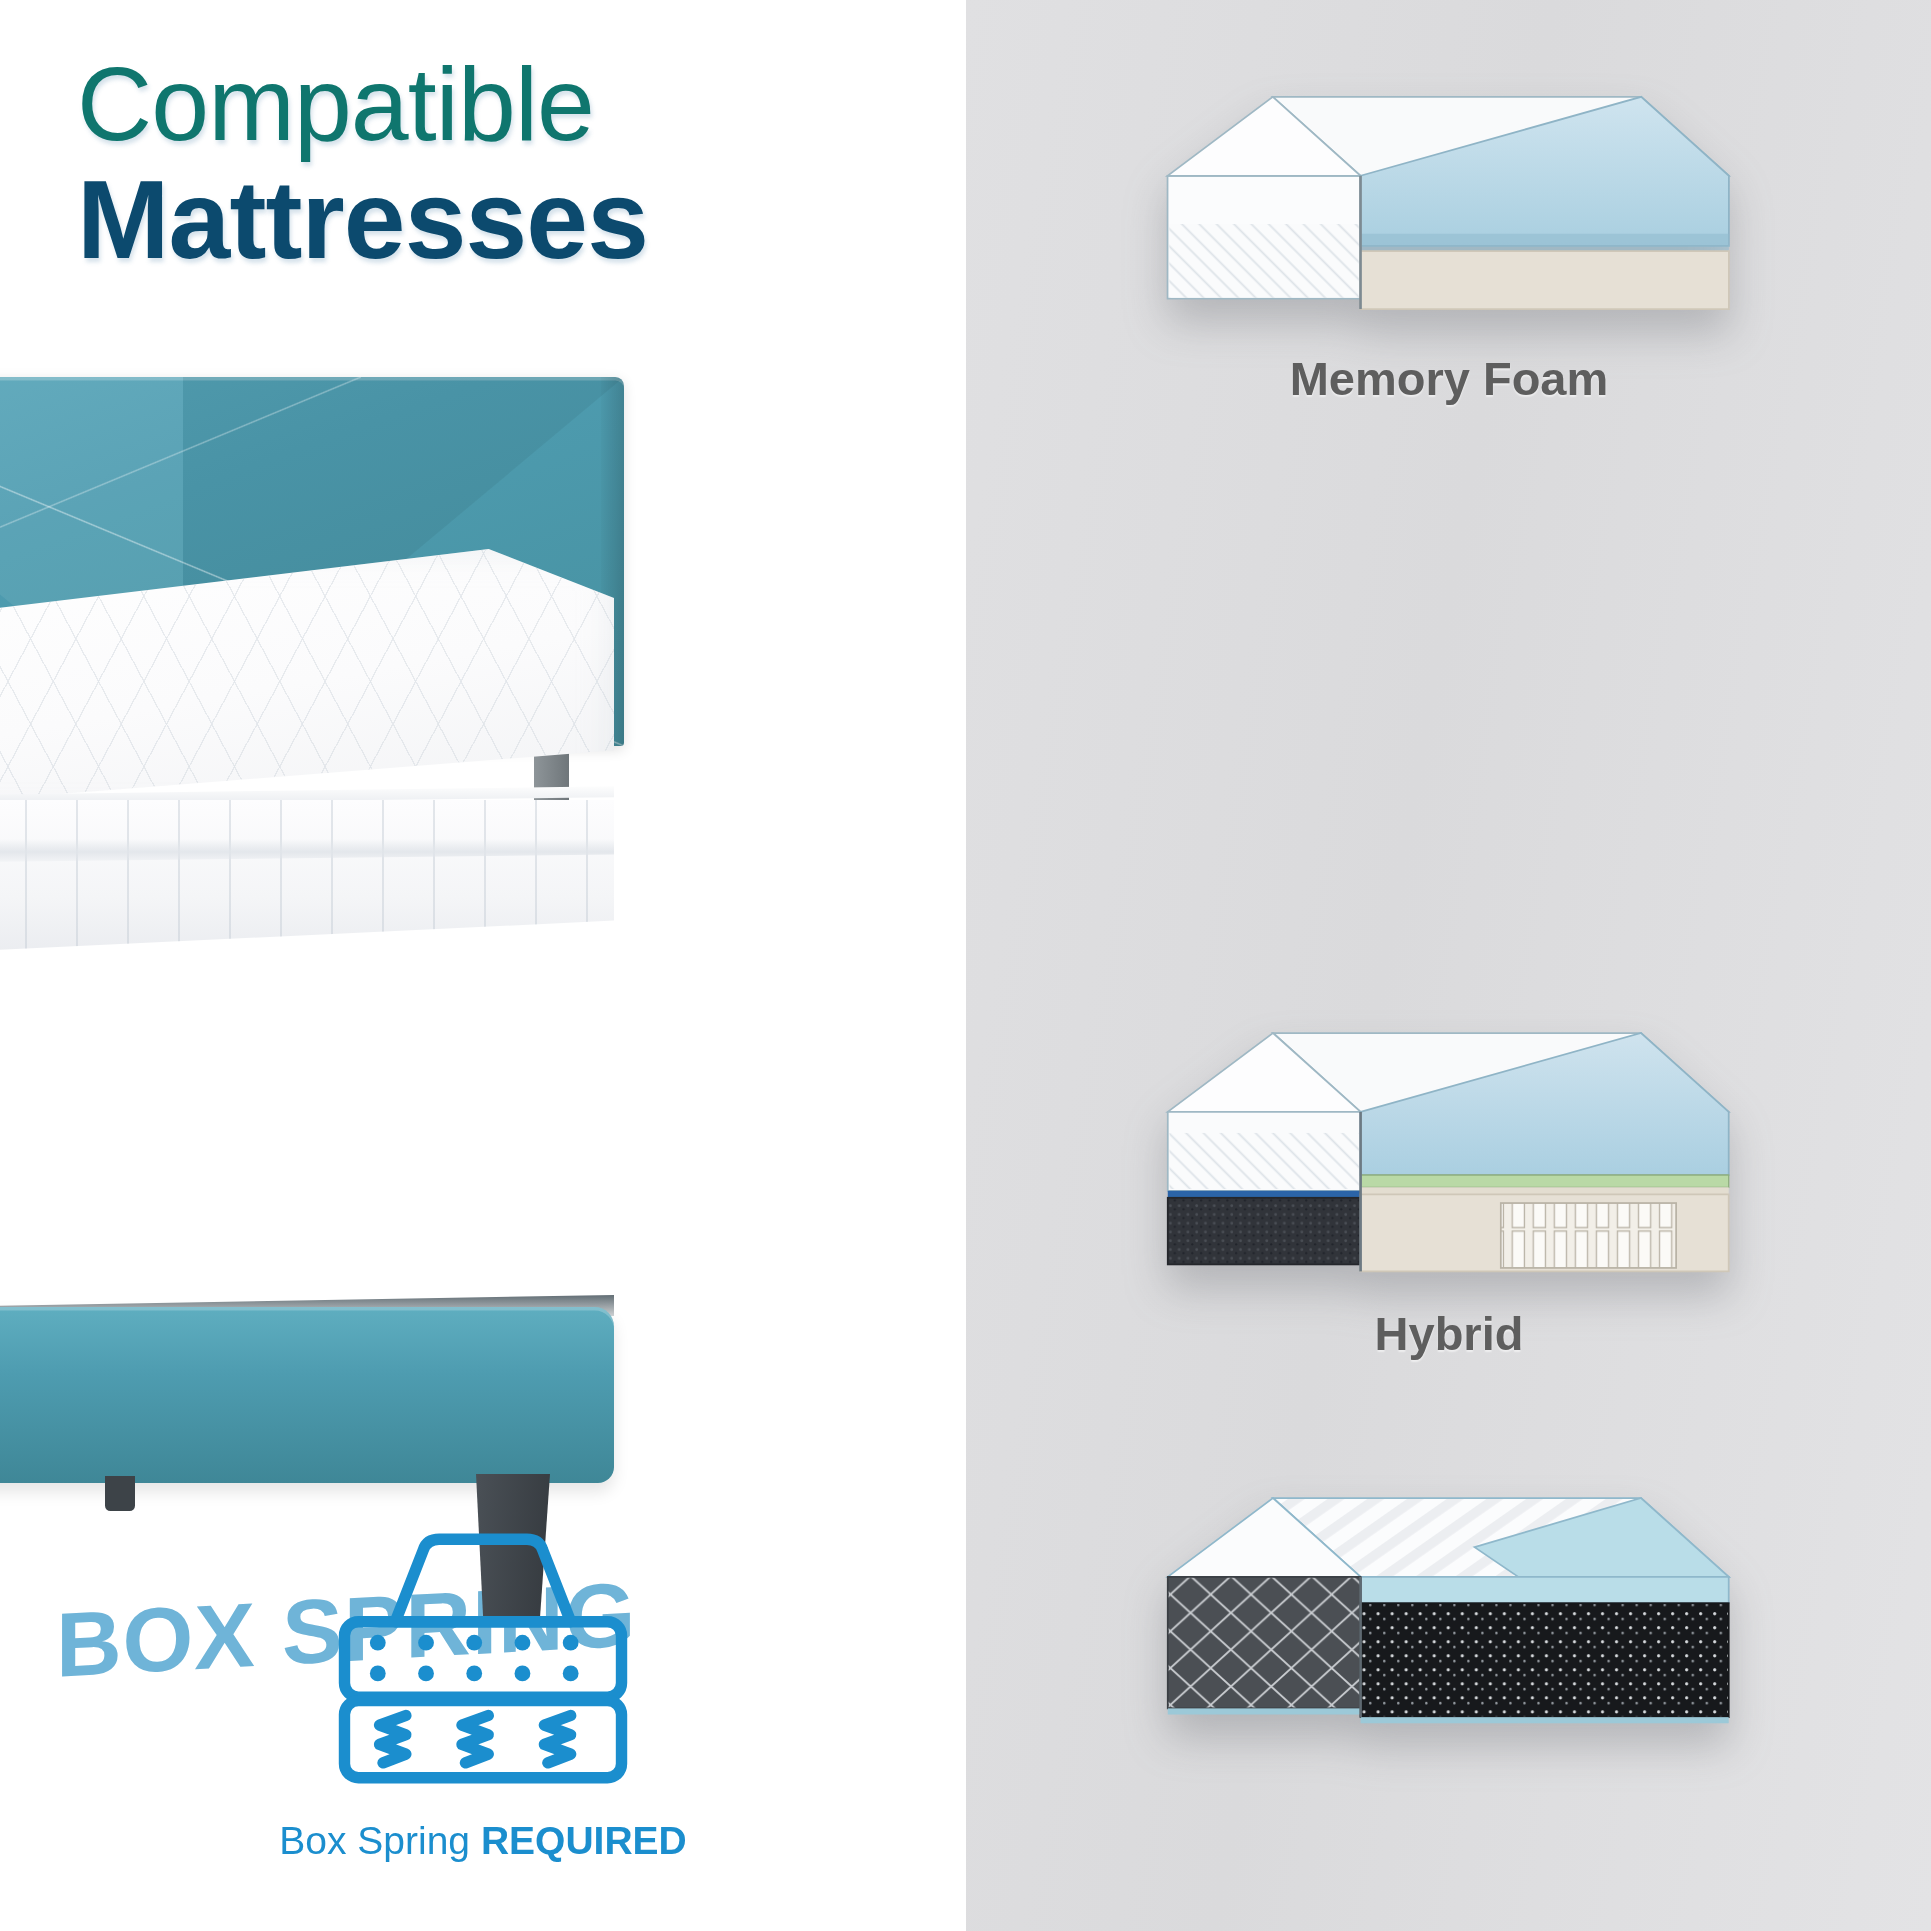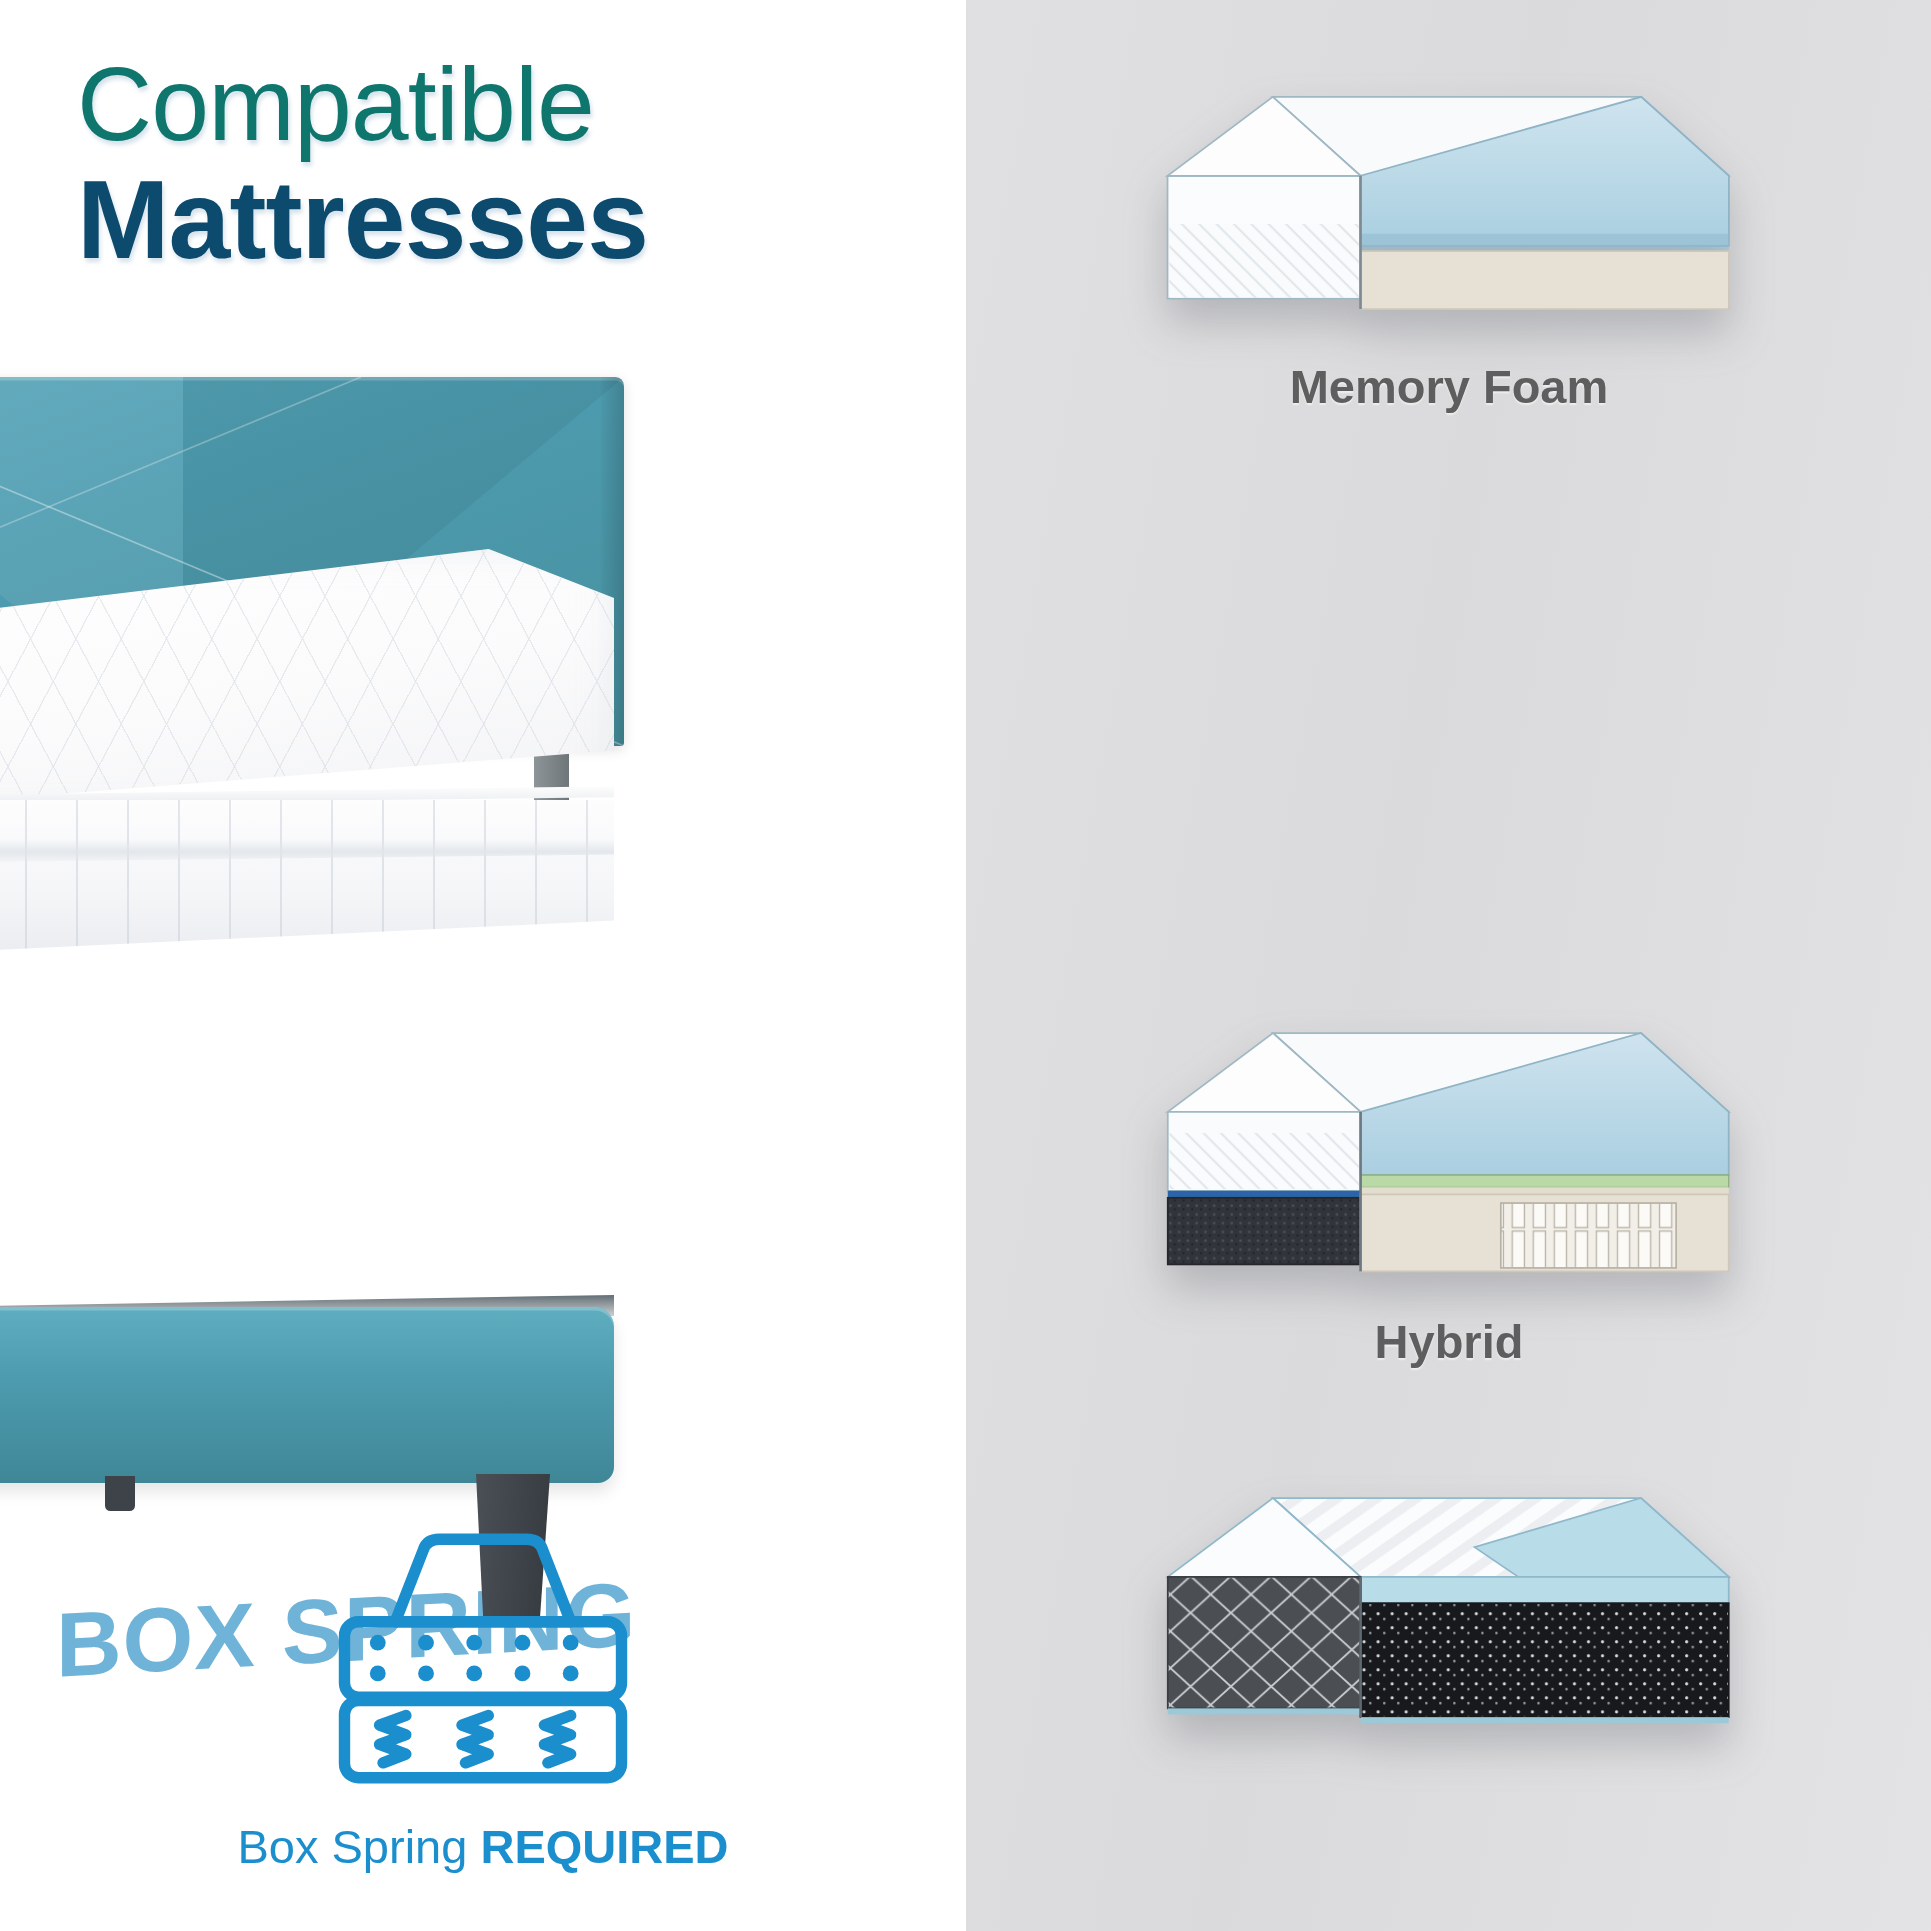--- a/index.html
+++ b/index.html
@@ -89,27 +89,27 @@
     clip-path:polygon(0 52%,100% 0,100% 70%,0 100%);}
   .leg-far{position:absolute;left:105px;top:1099px;width:30px;height:35px;
     background:#3d4348;border-radius:0 0 5.3px 5.3px;}
   .leg-near{position:absolute;left:476px;top:1097px;width:74px;height:149px;
     background:linear-gradient(95deg,#4a5056,#353a3f);
     clip-path:polygon(0 0,100% 0,86% 100%,10% 100%);border-radius:0 0 5.3px 5.3px;}
 
   
   .bs-icon{position:absolute;left:325px;top:1527px;width:316px;height:263px;}
   .bs-caption{position:absolute;left:0;top:1819px;width:966px;text-align:center;
-    font-size:47px;color:#1B8ECE;}
+    font-size:39px;color:#1B8ECE;}
   .bs-caption .bold{font-weight:700;}
 
   
   .card{position:absolute;width:878px;}
   .card .label{position:absolute;left:0;width:878px;text-align:center;
-    font-size:47px;font-weight:700;color:#5E5E5E;text-shadow:0 1.8px 1.8px rgba(255,255,255,.55);margin-top:8px;}
+    font-size:47px;font-weight:700;color:#5E5E5E;text-shadow:0 1.8px 1.8px rgba(255,255,255,.55);}
   .mt{position:absolute;left:140px;width:614px;}
 </style>
 </head>
 <body>
 
 <div id="infographic">
 
   <div class="panel-left">
 
     <div class="title-block">

